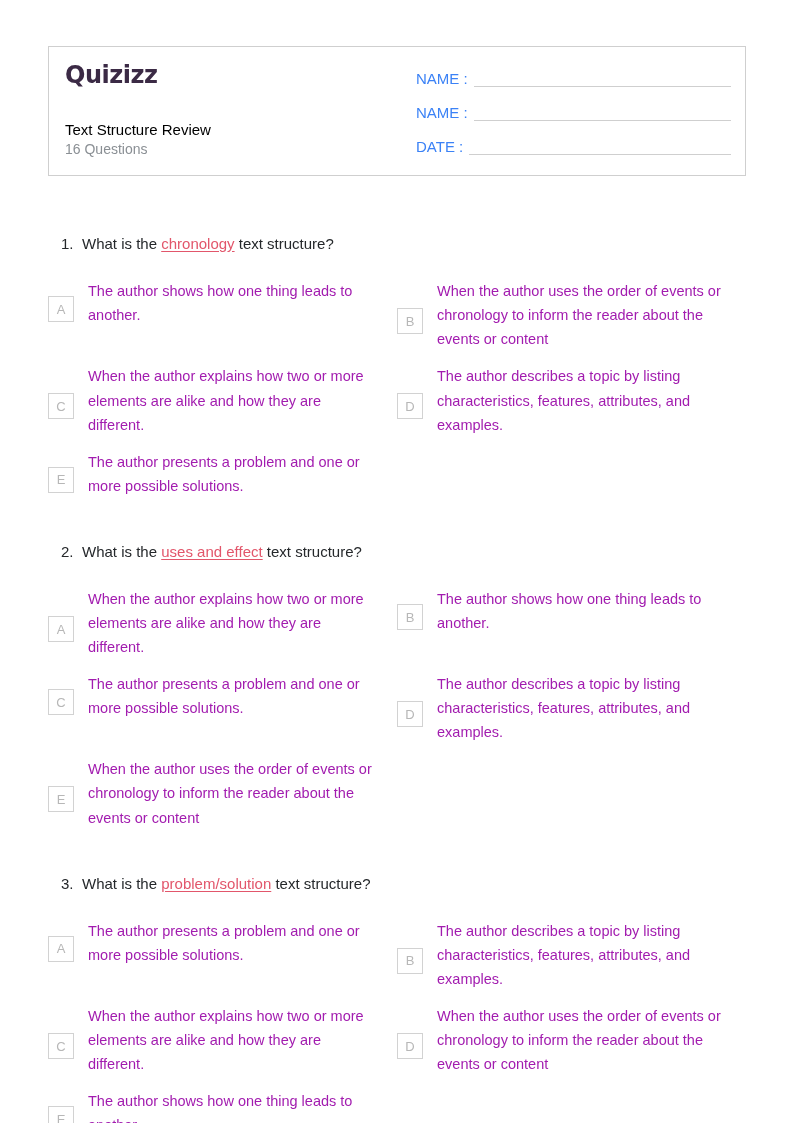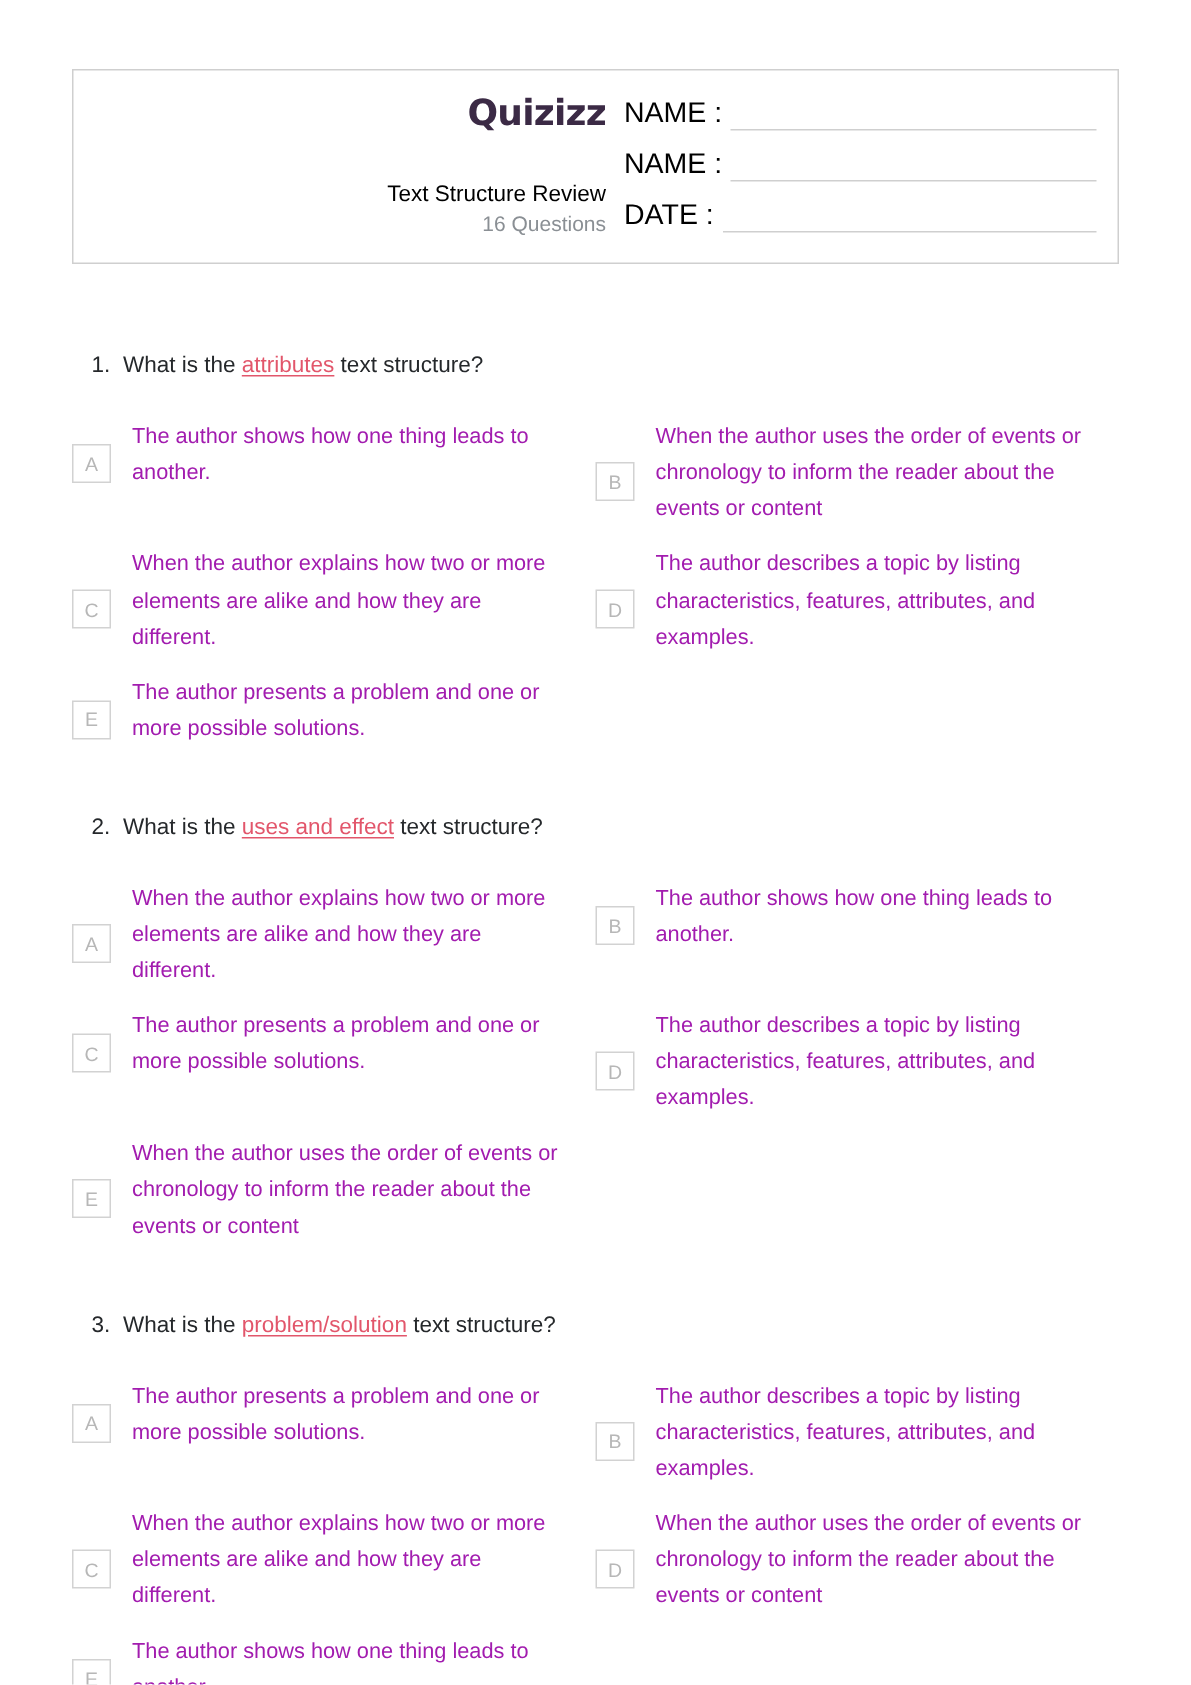--- a/index.html
+++ b/index.html
@@ -34,21 +34,20 @@
     display: flex;
     background: #fff;
   }
   .header-left {
     width: 355px;
     box-sizing: border-box;
     padding: 16px 0 0 16px;
     display: flex;
     flex-direction: column;
     justify-content: space-between;
-    text-align: right;
   }
   .logo {
     font-size: 24px;
     font-weight: bold;
     letter-spacing: -0.5px;
     color: #3b2a45;
     line-height: 1;
     font-family: "DejaVu Sans", sans-serif;
   }
   .quiz-meta {
@@ -73,22 +72,22 @@
     display: flex;
     flex-direction: column;
     gap: 12px;
   }
   .field-row {
     display: flex;
     align-items: flex-end;
     height: 22px;
   }
   .field-label {
-    font-size: 19px;
-    color: #000000;
+    font-size: 15px;
+    color: #3b82f6;
     white-space: nowrap;
     padding-right: 6px;
     line-height: 1.1;
   }
   .field-line {
     flex: 1;
     border-bottom: 1px solid #cfcfcf;
     height: 17px;
   }
 
@@ -183,21 +182,21 @@
         <span class="field-label">DATE  :</span>
         <span class="field-line"></span>
       </div>
     </div>
   </div>
 
   <div class="questions">
       <div class="question-block">
         <div class="q-head">
           <div class="q-num">1.</div>
-          <div class="q-text"><span>What is the </span><span class="q-hl" style="color: rgb(226, 86, 107);">attributes</span><span> text structure?</span></div>
+          <div class="q-text"><span>What is the </span><span class="q-hl" style="color: rgb(226, 86, 107);">chronology</span><span> text structure?</span></div>
         </div>
         <div class="options-grid">
           <div class="opt lines-2">
             <div class="opt-letter">A</div>
             <div class="opt-text">The author shows how one thing leads to another.</div>
           </div>
           <div class="opt lines-3">
             <div class="opt-letter">B</div>
             <div class="opt-text">When the author uses the order of events or chronology to inform the reader about the events or content</div>
           </div>

